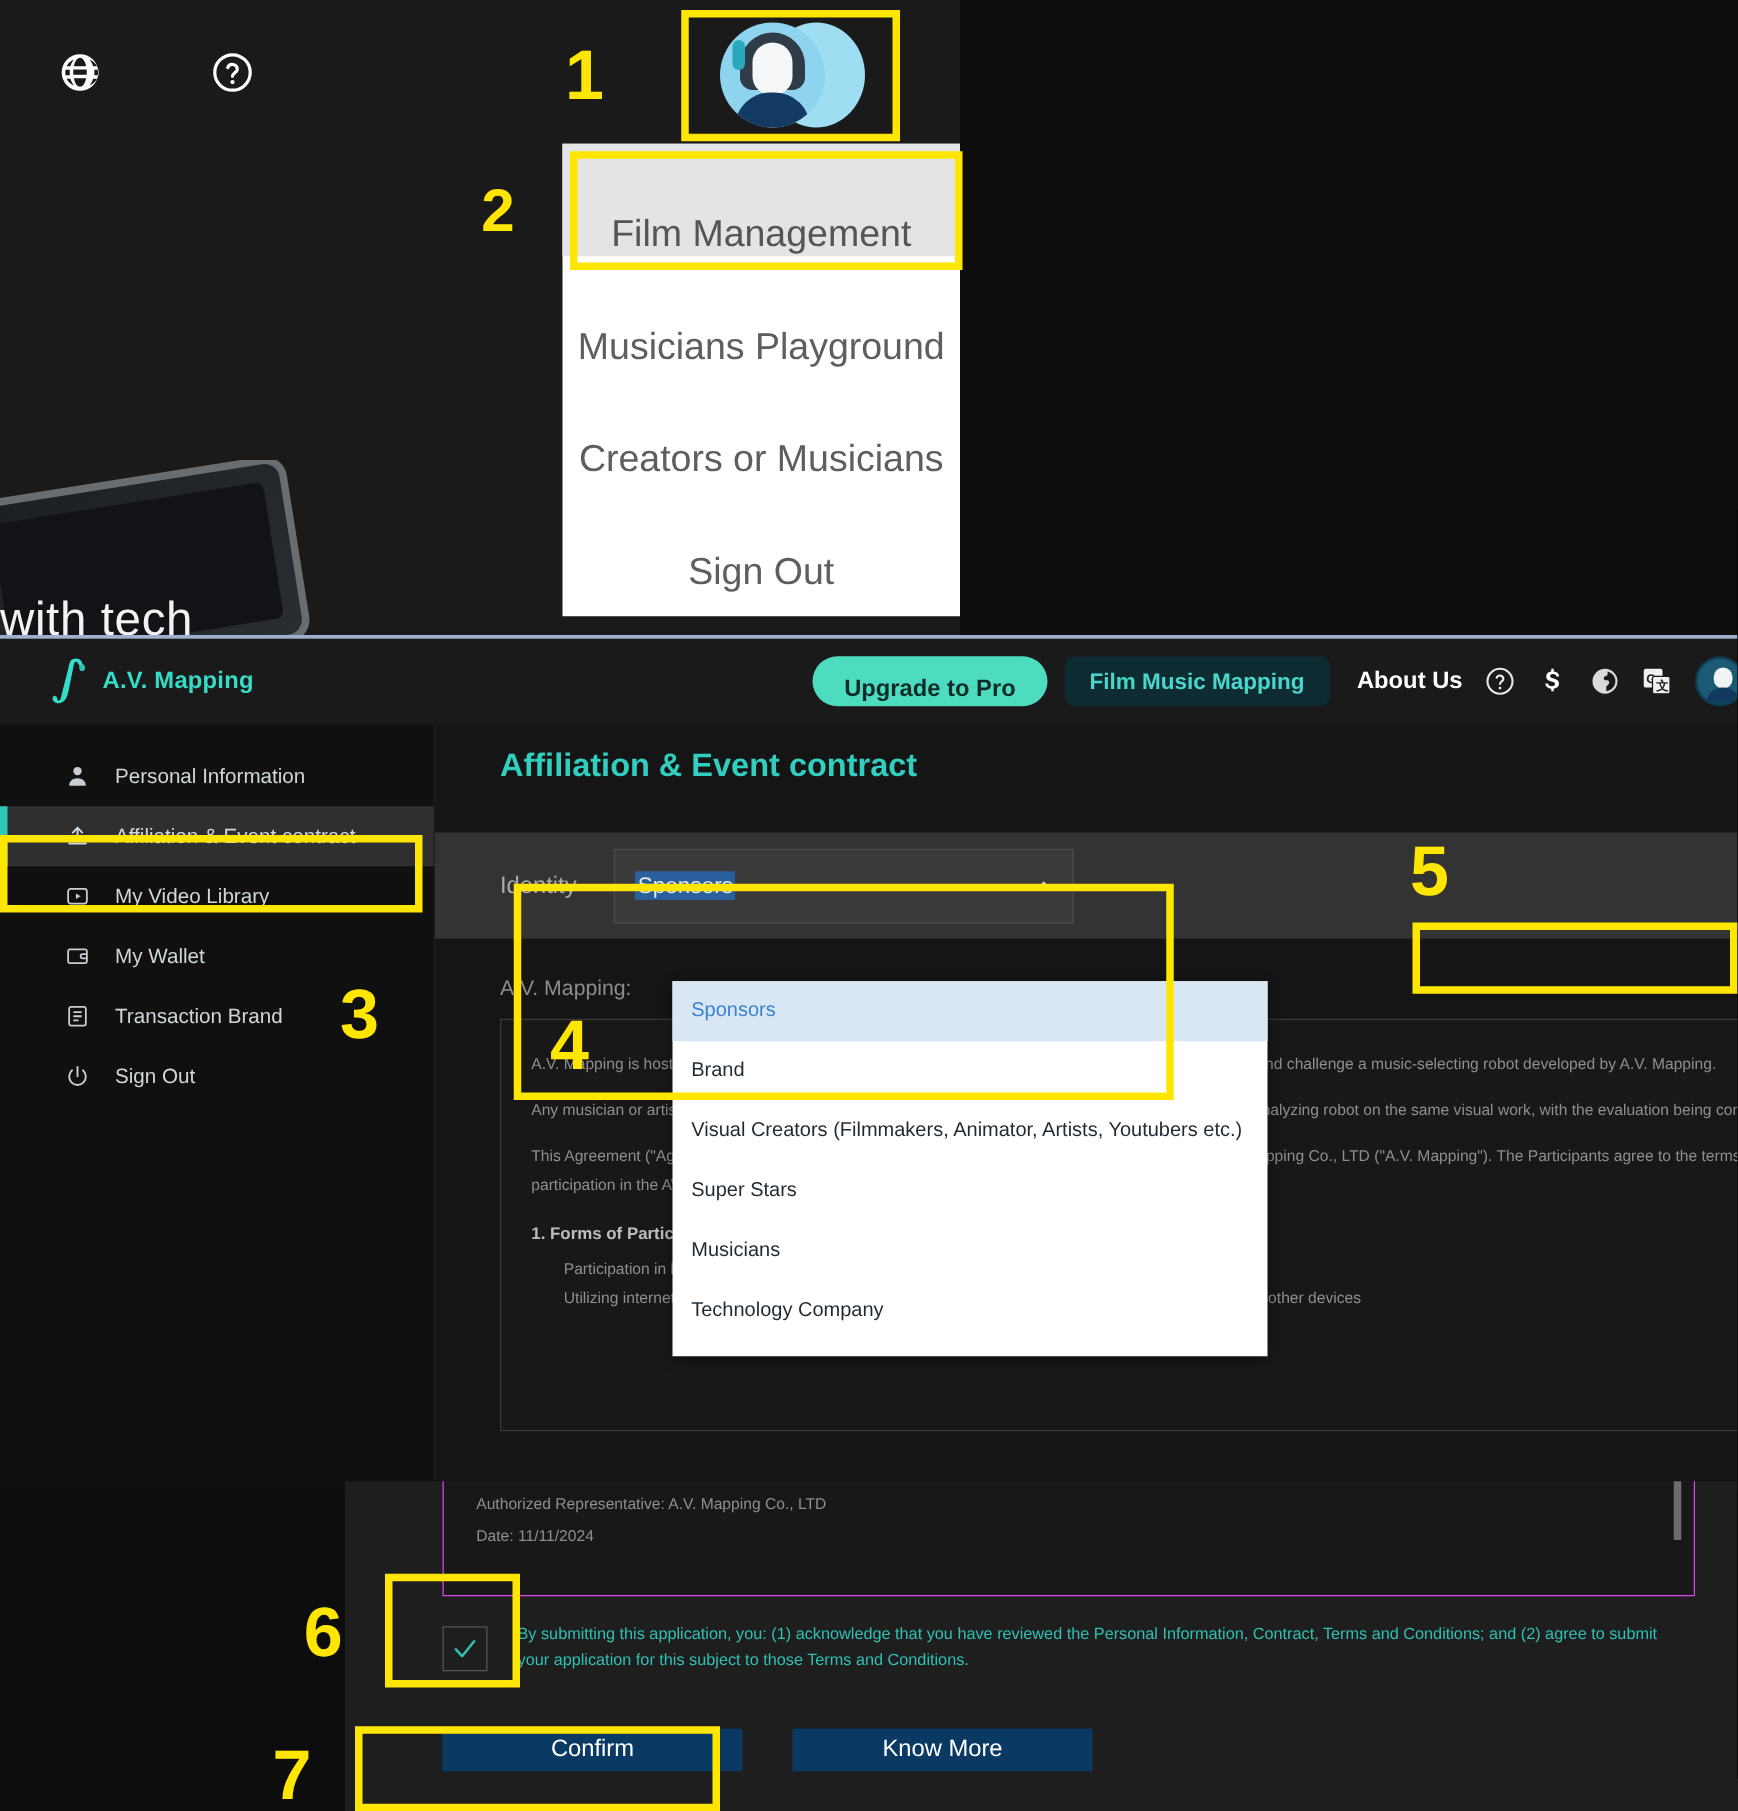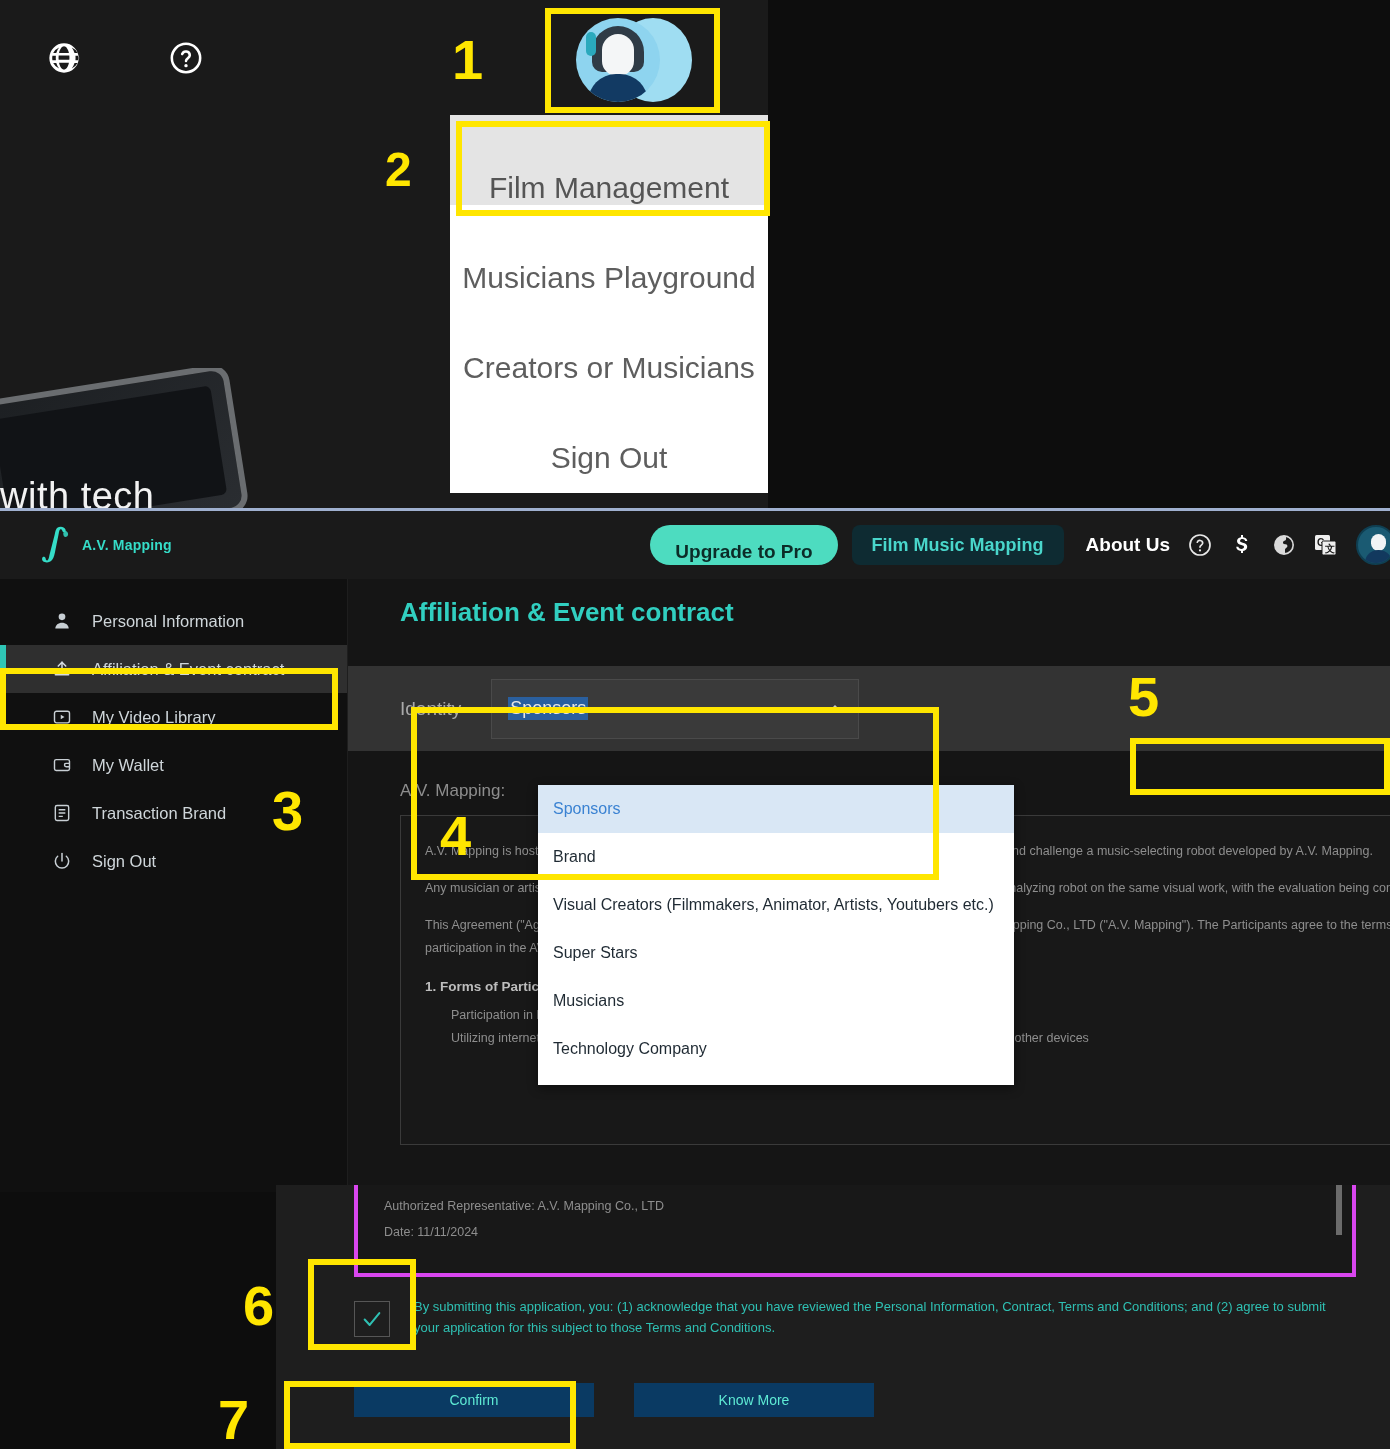--- a/index.html
+++ b/index.html
@@ -80,21 +80,21 @@
   .app {
     position:absolute; left:0; top:508px; width:1390px; height:684px;
     background:#151515; border-top:3px solid #9fb0cf; overflow:hidden;
   }
   .app-header {
     position:relative; height:68px; background:#1a1a1a;
     display:flex; align-items:center;
   }
   .brand { display:flex; align-items:center; gap:10px; margin-left:38px; }
   .brand-logo { width:34px; height:38px; }
-  .brand-name { color:#35ddc8; font-size:14px; font-weight:700; letter-spacing:.2px; }
+  .brand-name { color:#35ddc8; font-size:19px; font-weight:700; letter-spacing:.2px; }
 
   .hdr-right {
     position:absolute; right:0px; top:0; height:68px;
     display:flex; align-items:center; gap:0px;
   }
   .btn-upgrade {
     background:#4ddcc0; color:#0c2c28; font-size:19px; font-weight:700;
     border:none; border-radius:22px; height:40px; padding:16px 25px; cursor:pointer;
   }
   .btn-filmmusic {
@@ -165,42 +165,42 @@
   .cb-h { color:#bdbdbd; font-size:13.5px; font-weight:700; margin:18px 0 10px 0; }
   .cb-li { color:#8e8e8e; font-size:12.5px; line-height:1.9; padding-left:26px; }
 
   
   .overlay-bottom {
     position:absolute; left:276px; top:1185px; width:1114px; height:264px;
     background:#1e1e1e; overflow:hidden;
   }
   .ob-box {
     position:absolute; left:78px; top:-30px; right:34px; height:122px;
-    border:4px solid #d946ef; background:#181818;
+    border:1px solid #d946ef; background:#181818;
     padding:34px 26px 0 26px; overflow:hidden;
   }
   .ob-line { color:#8e8e8e; font-size:12.5px; line-height:2.1; }
   .ob-scroll {
     position:absolute; right:10px; top:14px; width:6px; height:62px; background:#6b6b6b;
   }
   .agree-row {
     position:absolute; left:78px; top:112px; display:flex; align-items:flex-start; gap:24px;
     padding-right:40px;
   }
   .checkbox {
     width:36px; height:36px; border:1px solid #565656; background:transparent;
     display:flex; align-items:center; justify-content:center; cursor:pointer; flex:none;
     margin-top:4px;
   }
   .checkbox svg { width:22px; height:22px; }
   .agree-text { color:#2fc0b3; font-size:13px; line-height:1.6; max-width:960px; }
 
   .btn-row { position:absolute; left:78px; top:198px; display:flex; gap:40px; }
   .btn-blue {
-    background:#0a3a63; color:#5eead4; border:none; font-size:14px;
+    background:#0a3a63; color:#ffffff; border:none; font-size:19px;
     width:240px; height:34px; cursor:pointer;
   }
 
   
   .dropdown-list {
     position:absolute; left:538px; top:785px; width:476px; height:300px;
     background:#ffffff; z-index:40;
     box-shadow:0 3px 10px rgba(0,0,0,.45);
   }
   .dd-item {

